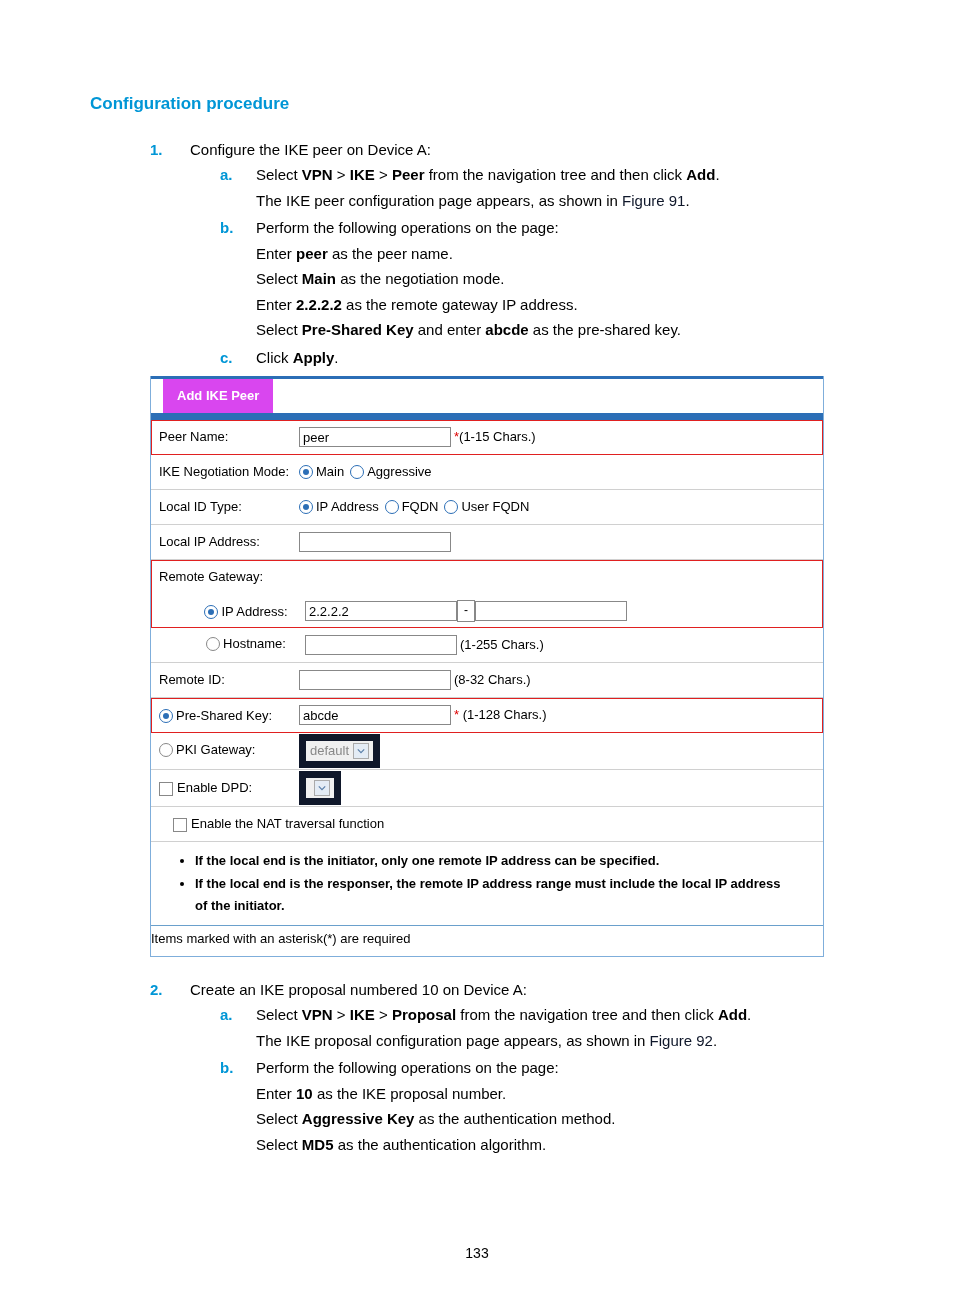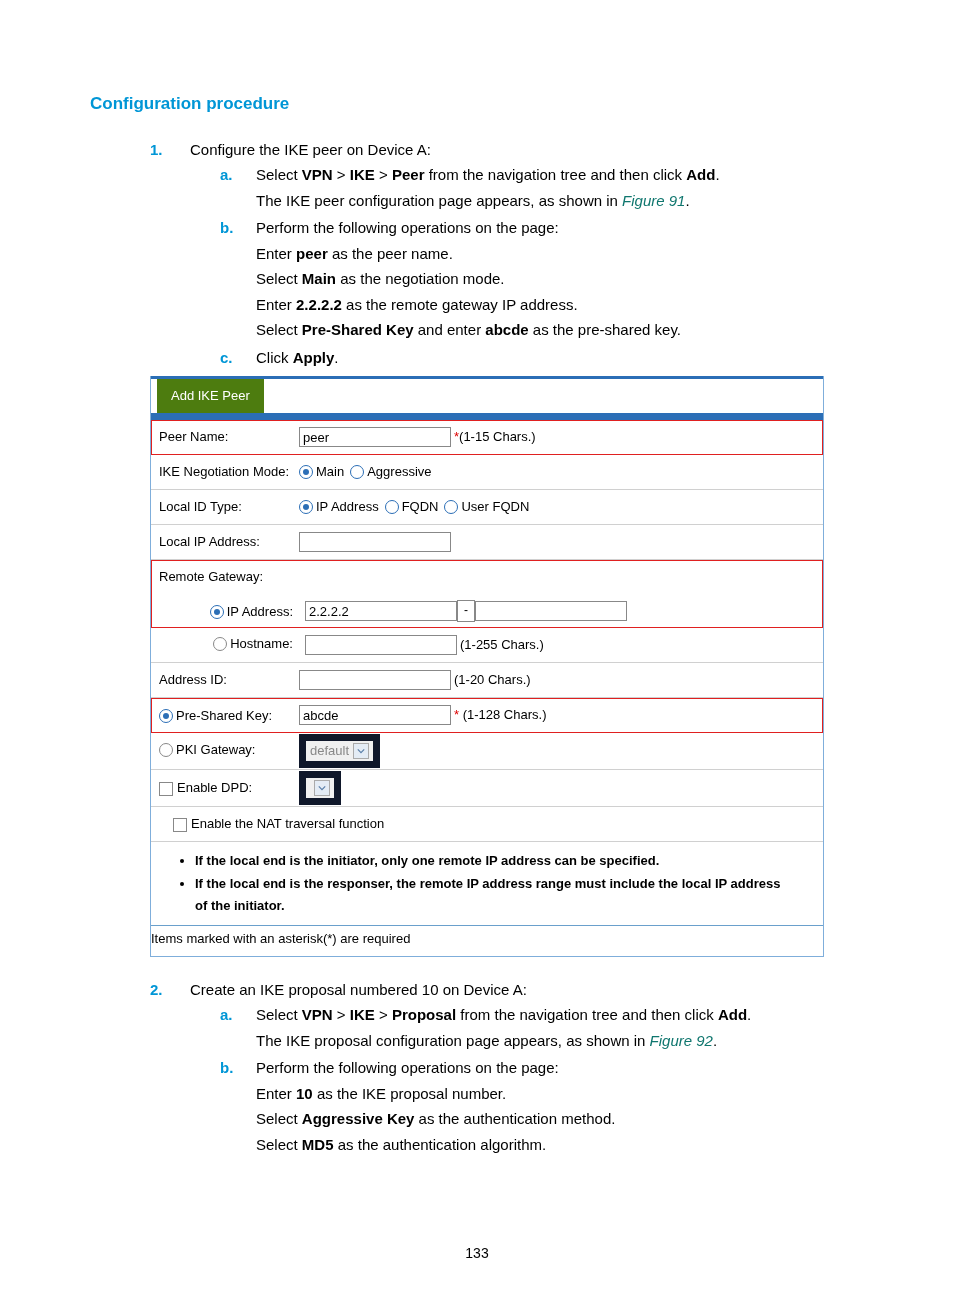--- a/index.html
+++ b/index.html
@@ -6,30 +6,30 @@
   .page{width:954px;min-height:1296px;margin:0 auto;position:relative;padding:90px 92px 0 90px;box-sizing:border-box;font-size:15px;line-height:1.7;}
   .h-blue{color:#0096d6;font-weight:bold;font-size:17px;margin-bottom:18px;}
   .fig-caption{color:#0096d6;font-weight:bold;font-size:14px;margin:8px 0 6px 0;}
   ol.num{list-style:none;padding:0;margin:0;}
   ol.num>li{position:relative;padding-left:40px;margin-left:60px;margin-bottom:6px;}
   ol.num>li>.marker{position:absolute;left:0;top:0;color:#0096d6;font-weight:bold;font-size:15px;}
   ol.alpha{list-style:none;padding:0;margin:0;}
   ol.alpha>li{position:relative;padding-left:36px;margin-left:30px;margin-bottom:2px;}
   ol.alpha>li>.marker{position:absolute;left:0;top:0;color:#0096d6;font-weight:bold;}
   b{font-weight:bold;}
-  a.figref{color:#0f766e;text-decoration:none;font-style:italic;}
+  a.figref{color:#0f172a;text-decoration:none;}
   
   .shot{font-family:Arial,Helvetica,sans-serif;font-size:13px;color:#000;border:1px solid #7faedb;border-top:none;width:672px;margin-left:60px;}
   .tabrow{border-top:3px solid #2b6eb6;background:#fff;}
-  .tab{display:inline-block;background:#4d7c0f;color:#fff;font-size:13px;padding:6px 14px;margin-left:6px;}
+  .tab{display:inline-block;background:#d946ef;color:#fff;font-size:13px;padding:6px 14px;margin-left:12px;font-weight:bold;}
   .bluebar{height:7px;background:#2b6eb6;}
   .formrow{display:flex;align-items:center;border-bottom:1px solid #d0d0d0;min-height:32px;padding:1px 8px;}
   .formrow.noborder{border-bottom:none;}
   .lbl{width:140px;flex-shrink:0;}
-  .lbl-indent{padding-left:40px;width:100px;text-align:right;padding-right:6px;flex-shrink:0;}
+  .lbl-indent{padding-left:40px;width:100px;text-align:center;padding-right:6px;flex-shrink:0;}
   .radio{display:inline-flex;align-items:center;margin-right:6px;}
   .rdot{width:12px;height:12px;border:1px solid #2b6eb6;border-radius:50%;display:inline-flex;align-items:center;justify-content:center;margin-right:3px;}
   .rdot.sel::after{content:"";width:6px;height:6px;background:#2b6eb6;border-radius:50%;}
   .rdot.grey{border-color:#888;}
   .chk{width:12px;height:12px;border:1px solid #888;display:inline-block;margin-right:4px;vertical-align:middle;}
   input.tin{font-family:Arial;font-size:13px;height:20px;border:1px solid #888;padding:1px 3px;width:152px;box-sizing:border-box;}
   .hint{margin-left:3px;font-size:13px;}
   .redstar{color:#d00;}
   .redbox{outline:1px solid #e02020;outline-offset:-1px;}
   .dashsel{width:16px;height:20px;border:1px solid #888;display:inline-block;font-size:12px;text-align:center;line-height:18px;}
@@ -146,23 +146,23 @@
         <span class="radio">
             <span class="rdot grey"></span>
             <span>Hostname:</span>
           </span>
       </span>
       <input class="tin" value="" style="">
       <span class="hint">(1-255 Chars.)</span>
     </div>
 
     <div class="formrow">
-      <span class="lbl">Address ID:</span>
+      <span class="lbl">Remote ID:</span>
       <input class="tin" value="" style="">
-      <span class="hint">(1-20 Chars.)</span>
+      <span class="hint">(8-32 Chars.)</span>
     </div>
 
     <div class="formrow redbox">
       <span class="lbl">
         <span class="radio">
             <span class="rdot sel"></span>
             <span>Pre-Shared Key:</span>
           </span>
       </span>
       <input class="tin" value="abcde" style="">

